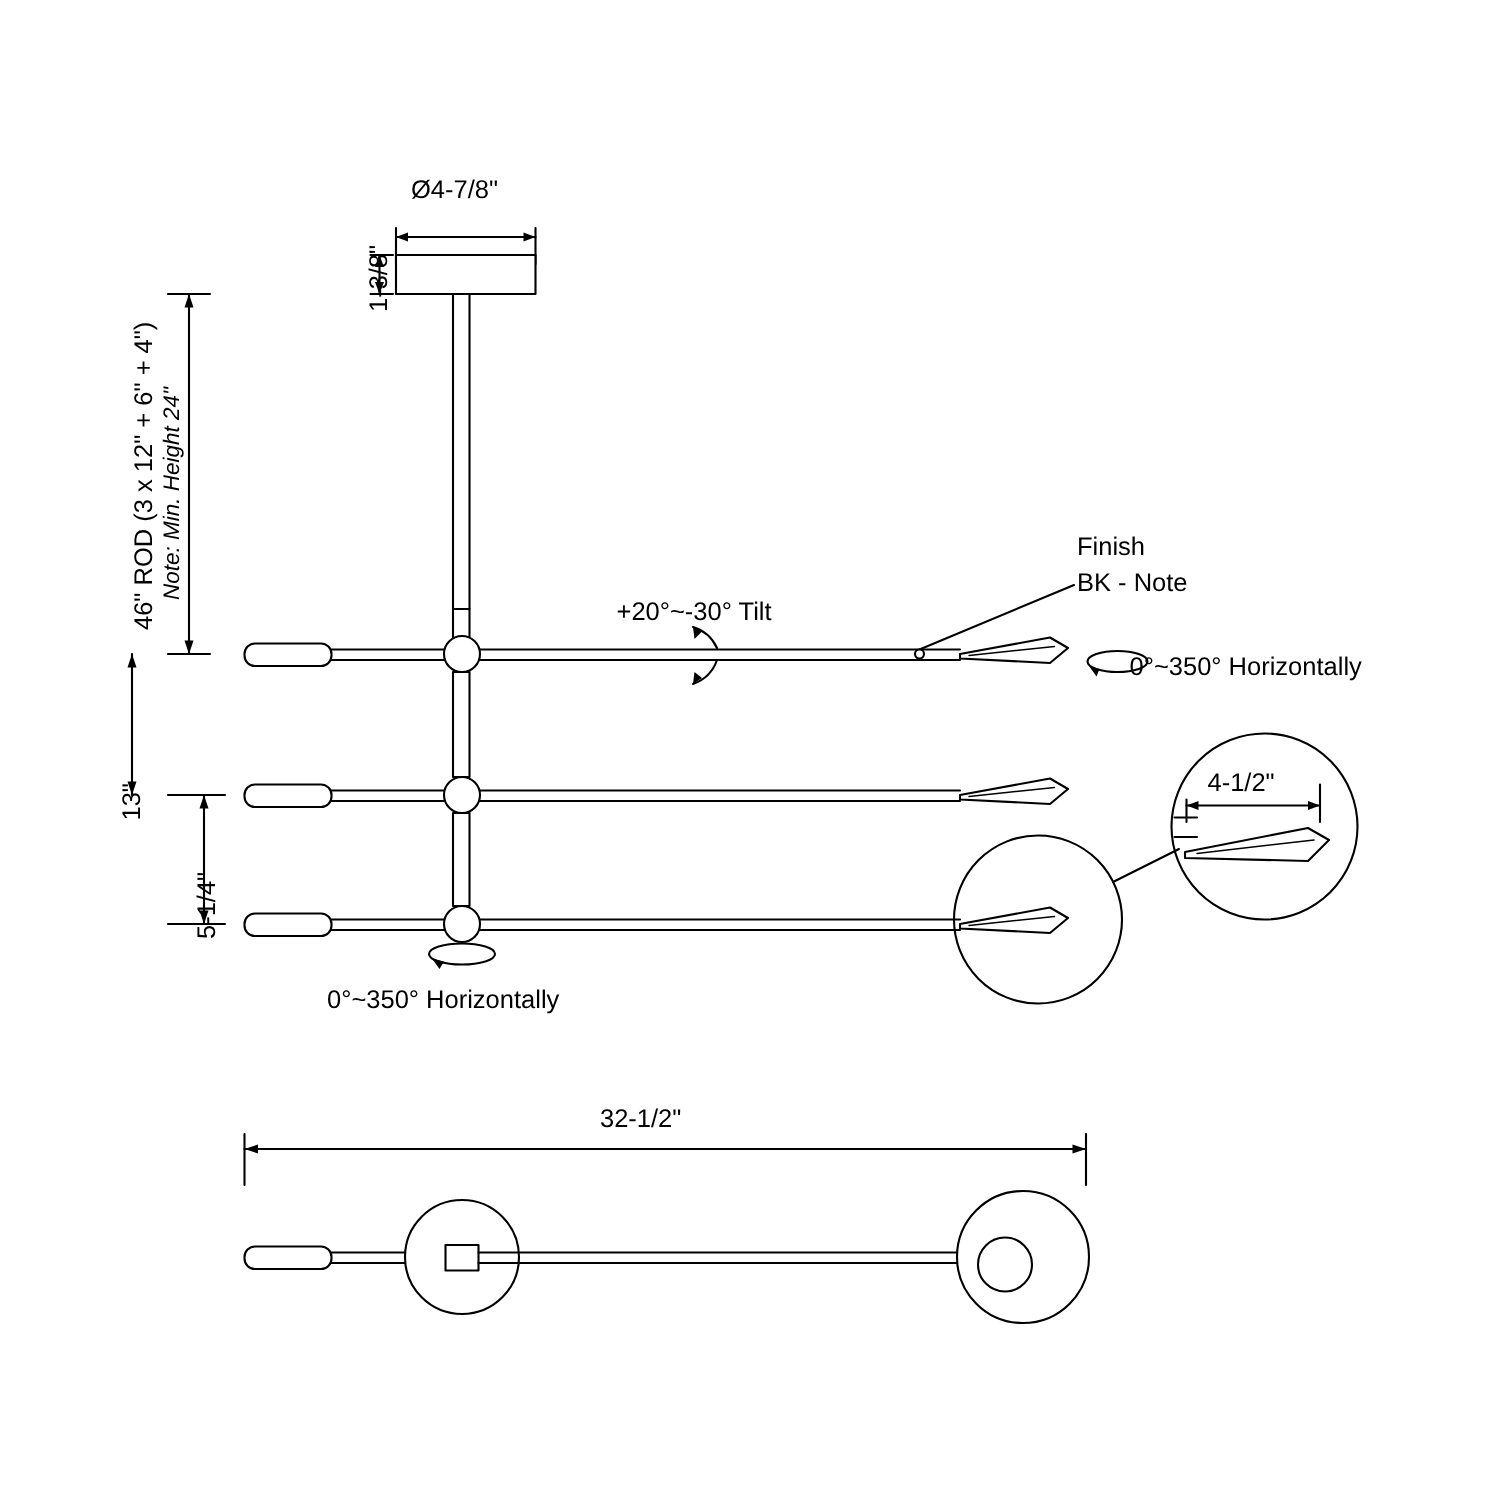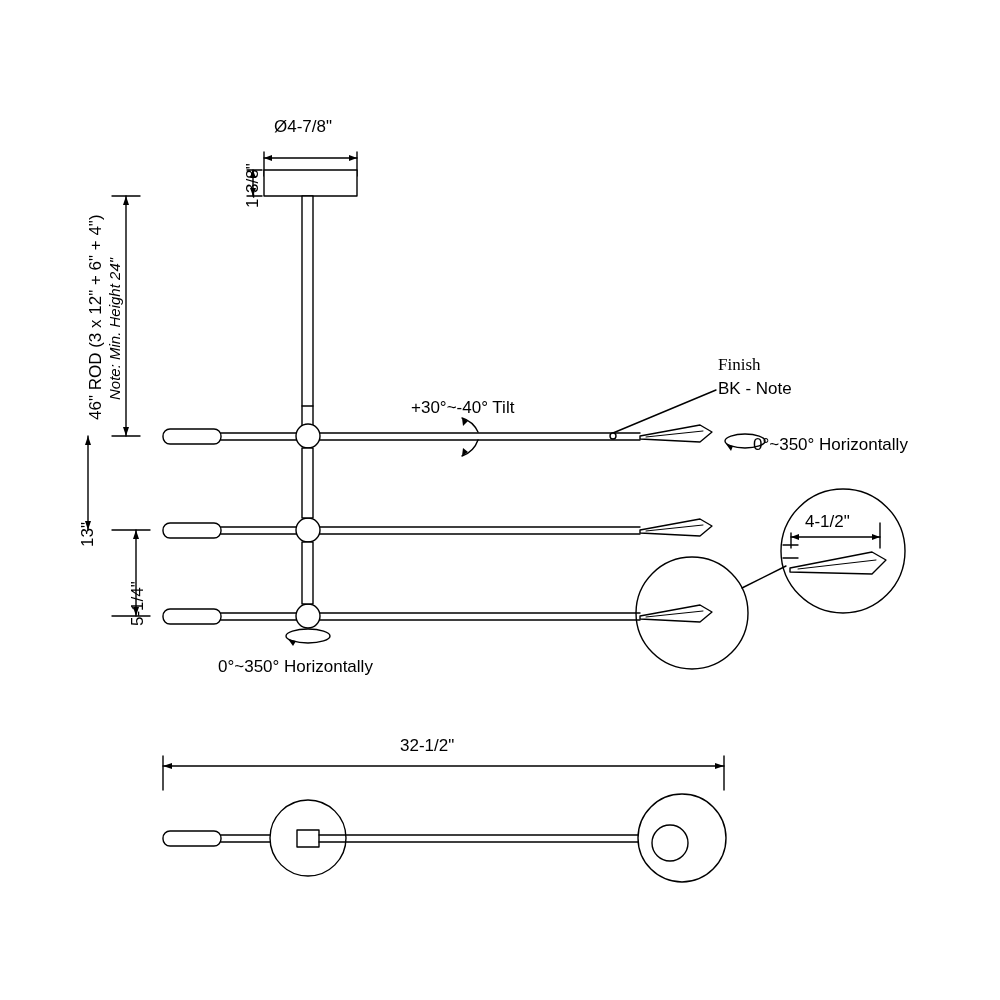--- a/index.html
+++ b/index.html
@@ -212,23 +212,23 @@
   <div class="lbl rot90" style="left:243px; top:208px;">1-3/8"</div>
 
   <div class="lbl rot90" style="left:86px; top:420px;">46" ROD (3 x 12" + 6" + 4")</div>
 
   <div class="lbl rot90 italic small" style="left:106px; top:400px;">Note: Min. Height 24"</div>
 
   <div class="lbl rot90" style="left:78px; top:547px;">13"</div>
 
   <div class="lbl rot90" style="left:128px; top:626px;">5-1/4"</div>
 
-  <div class="lbl" style="left:411px; top:398px;">+30°~-40° Tilt</div>
-
-  <div class="lbl" style="left:718px; top:355px;font-family:Liberation Serif, serif;">Finish</div>
+  <div class="lbl" style="left:411px; top:398px;">+20°~-30° Tilt</div>
+
+  <div class="lbl" style="left:718px; top:355px;">Finish</div>
   <div class="lbl" style="left:718px; top:379px;">BK - Note</div>
 
   <div class="lbl" style="left:753px; top:435px;">0°~350° Horizontally</div>
 
   <div class="lbl" style="left:218px; top:657px;">0°~350° Horizontally</div>
 
   <div class="lbl" style="left:805px; top:512px;">4-1/2"</div>
 
   <div class="lbl" style="left:400px; top:736px;">32-1/2"</div>
 

